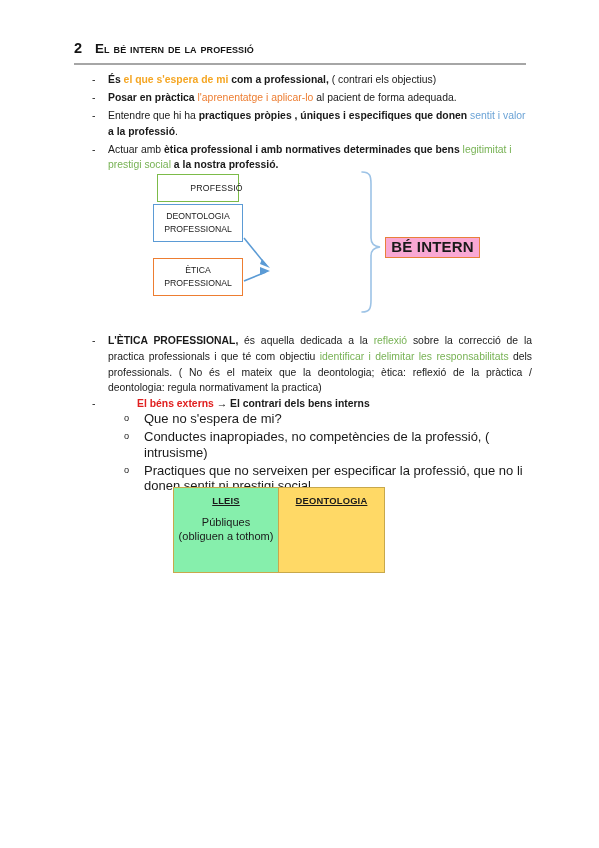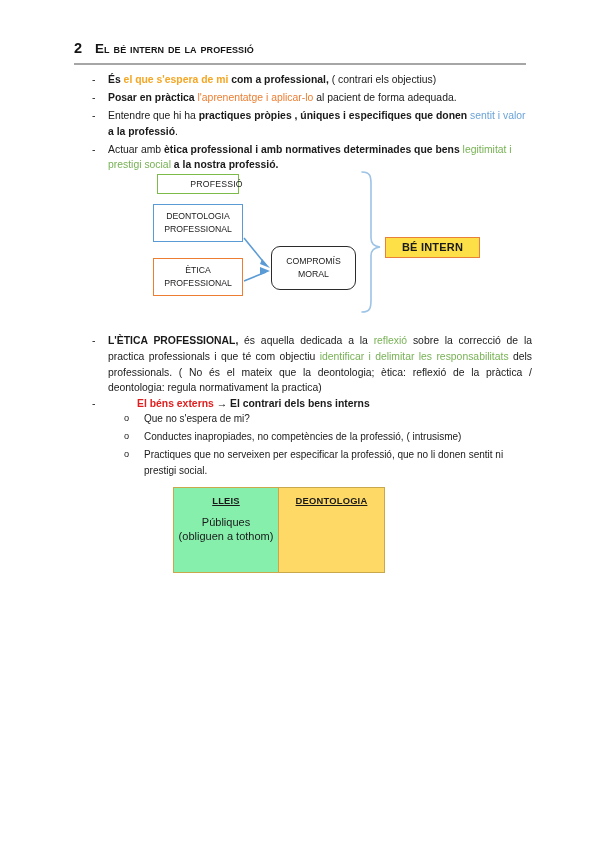--- a/index.html
+++ b/index.html
@@ -47,21 +47,21 @@
 
   .dbox {
     position:absolute;
     display:flex; align-items:center; justify-content:center;
     text-align:center;
     font-size:8.7px; line-height:12.6px; color:#1a1a1a;
     background:#ffffff;
     padding:2px 3px;
   }
   .dbox-professio {
-    left:17px; top:6px; width:82px; height:20px;
+    left:17px; top:6px; width:82px; height:28px;
     border:1.6px solid #7cbb49;
     letter-spacing:0.2px;
     padding-left:40px;
   }
   .dbox-deonto {
     left:13px; top:36px; width:90px; height:38px;
     border:1.6px solid #5b9bd5;
   }
   .dbox-etica {
     left:13px; top:90px; width:90px; height:38px;
@@ -69,40 +69,40 @@
   }
   .dbox-compromis {
     left:131px; top:78px; width:85px; height:44px;
     border:1.8px solid #2b2b2b;
     border-radius:9px;
     font-size:8.7px;
   }
   .dbox-beintern {
     left:245px; top:69px; width:95px; height:21px;
     border:1.4px solid #e8803a;
-    background:#fde047;
-    font-weight:bold; font-size:11px;
+    background:#f9a8d4;
+    font-weight:bold; font-size:15px;
     letter-spacing:0.2px;
   }
   .diagram svg { position:absolute; left:0; top:0; width:360px; height:140px; overflow:visible; }
 
   
   .para-block { position:absolute; left:92px; top:333px; width:440px; }
   .para-item { display:flex; align-items:flex-start; }
   .para-text {
     flex:1; font-size:10.4px; line-height:15.8px; color:#1a1a1a;
     text-align:justify;
   }
   .para-text.nojust { text-align:left; }
 
   
   .sublist { position:absolute; left:124px; top:411px; width:410px; }
   .subitem { display:flex; align-items:flex-start; margin-bottom:2.5px; }
   .circ { width:20px; flex:0 0 20px; font-size:9.2px; line-height:15.6px; color:#1a1a1a; }
-  .subtext { flex:1; font-size:10px; line-height:15.6px; color:#1a1a1a; }
+  .subtext { flex:1; font-size:13px; line-height:15.6px; color:#1a1a1a; }
 
   
   .ttable {
     position:absolute; left:173px; top:487px; width:212px; height:86px;
     display:flex;
     border:1px solid #c8a84b;
   }
   .tcell { width:50%; padding:7px 4px 6px 4px; text-align:center; }
   .tcell-l { background:#86efac; border-right:1px solid #c8a84b; }
   .tcell-r { background:#ffd966; }
@@ -164,26 +164,20 @@
       </div>
     </div>
 
     <div class="dbox dbox-etica">
       <div>
         <span>ÈTICA</span><br>
         <span>PROFESSIONAL</span>
       </div>
     </div>
 
-    <div class="dbox dbox-compromis">
-      <div>
-        <span>COMPROMÍS</span><br>
-        <span>MORAL</span>
-      </div>
-    </div>
 
     <div class="dbox dbox-beintern">BÉ INTERN</div>
   </div>
 
   <div class="para-block">
     <div class="para-item">
       <span class="dash">-</span>
       <span class="para-text"><span class="b">L'ÈTICA PROFESSIONAL,</span><span> és aquella dedicada a la </span><span class="gr2">reflexió</span><span> sobre la correcció de la practica professionals i que té com objectiu </span><span class="gr2">identificar i delimitar les responsabilitats</span><span> dels professionals. ( No és el mateix que la deontologia; ètica: reflexió de la pràctica / deontologia: regula normativament la practica)</span></span>
     </div>
     <div class="para-item">

